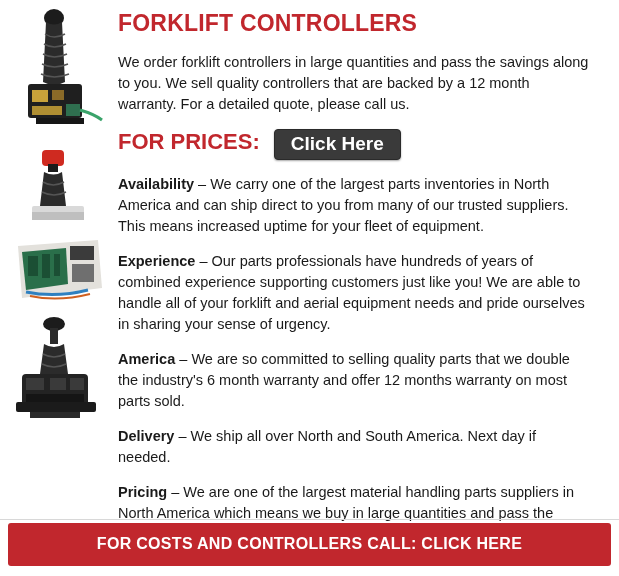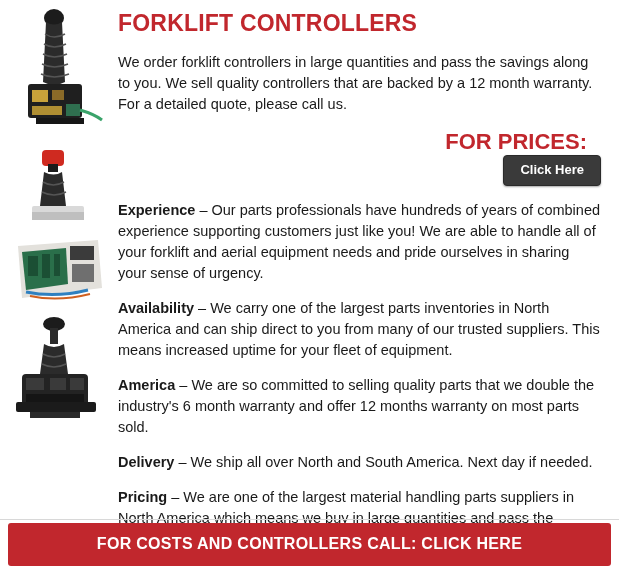--- a/index.html
+++ b/index.html
@@ -15,21 +15,21 @@
     overflow: hidden;
   }
   .page {
     position: relative;
     width: 619px;
     height: 576px;
   }
   .content-wrap {
     display: flex;
     flex-direction: row;
-    padding: 6px 4px 0 0;
+    padding: 6px 13px 0 0;
   }
   .gallery {
     width: 118px;
     flex: 0 0 118px;
     padding-left: 6px;
     box-sizing: border-box;
   }
   .photo {
     position: relative;
     width: 108px;
@@ -53,36 +53,35 @@
     letter-spacing: 0.2px;
   }
   p.intro {
     font-size: 14.5px;
     line-height: 21px;
     margin: 16px 0 14px 0;
     color: #1a1a1a;
   }
   .prices-row {
     display: flex;
-    align-items: flex-end;
+    align-items: flex-start;
     margin: 0 0 14px 0;
-    flex-direction: column;
   }
   .prices-label {
     font-size: 22px;
     font-weight: bold;
     color: #c1272d;
     margin-right: 14px;
     white-space: nowrap;
   }
   .click-here-btn {
     display: inline-block;
     background: #3a3a3a;
     color: #ffffff;
-    font-size: 13px;
+    font-size: 19px;
     font-weight: bold;
     padding: 7px 16px 8px 16px;
     border-radius: 4px;
     border: 1px solid #2a2a2a;
     box-shadow: 0 1px 2px rgba(0,0,0,0.35);
     cursor: pointer;
     line-height: 14px;
   }
   .feature {
     font-size: 14.5px;
@@ -198,29 +197,29 @@
       <h1 class="title">FORKLIFT CONTROLLERS</h1>
 
       <p class="intro">We order forklift controllers in large quantities and pass the savings along to you.  We sell quality controllers that are backed by a 12 month warranty.  For a detailed quote, please call us.</p>
 
       <div class="prices-row">
         <span class="prices-label">FOR PRICES:</span>
         <span class="click-here-btn">Click Here</span>
       </div>
 
       <p class="feature">
+        <b>Availability</b>
+        <span>–</span>
+        <span>We carry one of the largest parts inventories in North America and can ship direct to you from many of our trusted suppliers.  This means increased uptime for your fleet of equipment.</span>
+      </p>
+
+      <p class="feature">
         <b>Experience</b>
         <span>–</span>
         <span>Our parts professionals have hundreds of years of combined experience supporting customers just like you!  We are able to handle all of your forklift and aerial equipment needs and pride ourselves in sharing your sense of urgency.</span>
-      </p>
-
-      <p class="feature">
-        <b>Availability</b>
-        <span>–</span>
-        <span>We carry one of the largest parts inventories in North America and can ship direct to you from many of our trusted suppliers.  This means increased uptime for your fleet of equipment.</span>
       </p>
 
       <p class="feature">
         <b>America</b>
         <span>–</span>
         <span>We are so committed to selling quality parts that we double the industry's 6 month warranty and offer 12 months warranty on most parts sold.</span>
       </p>
 
       <p class="feature">
         <b>Delivery</b>

